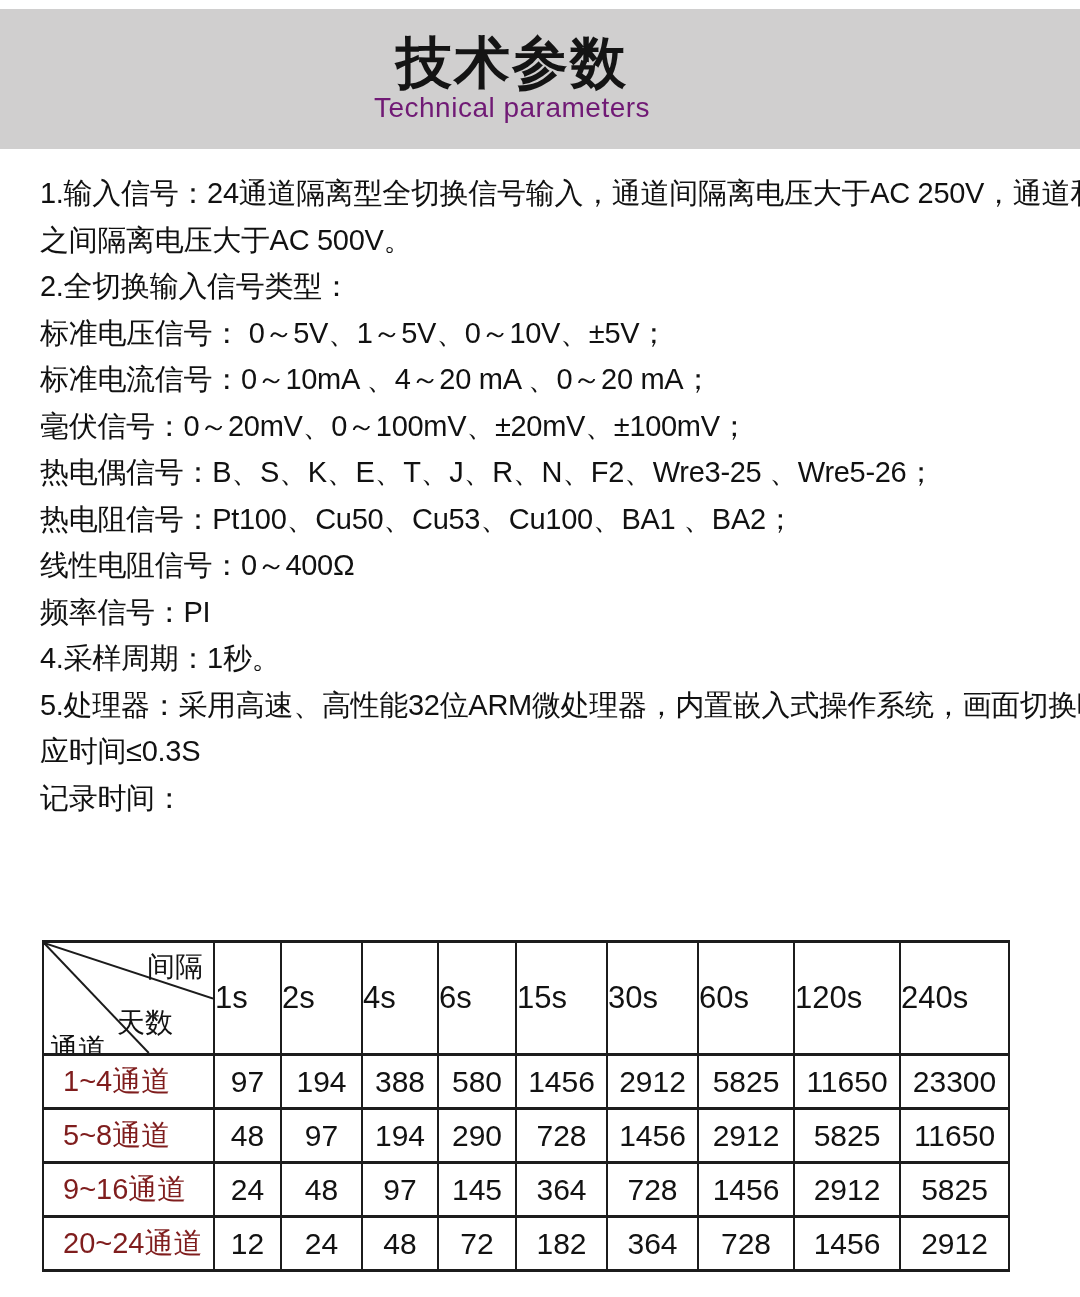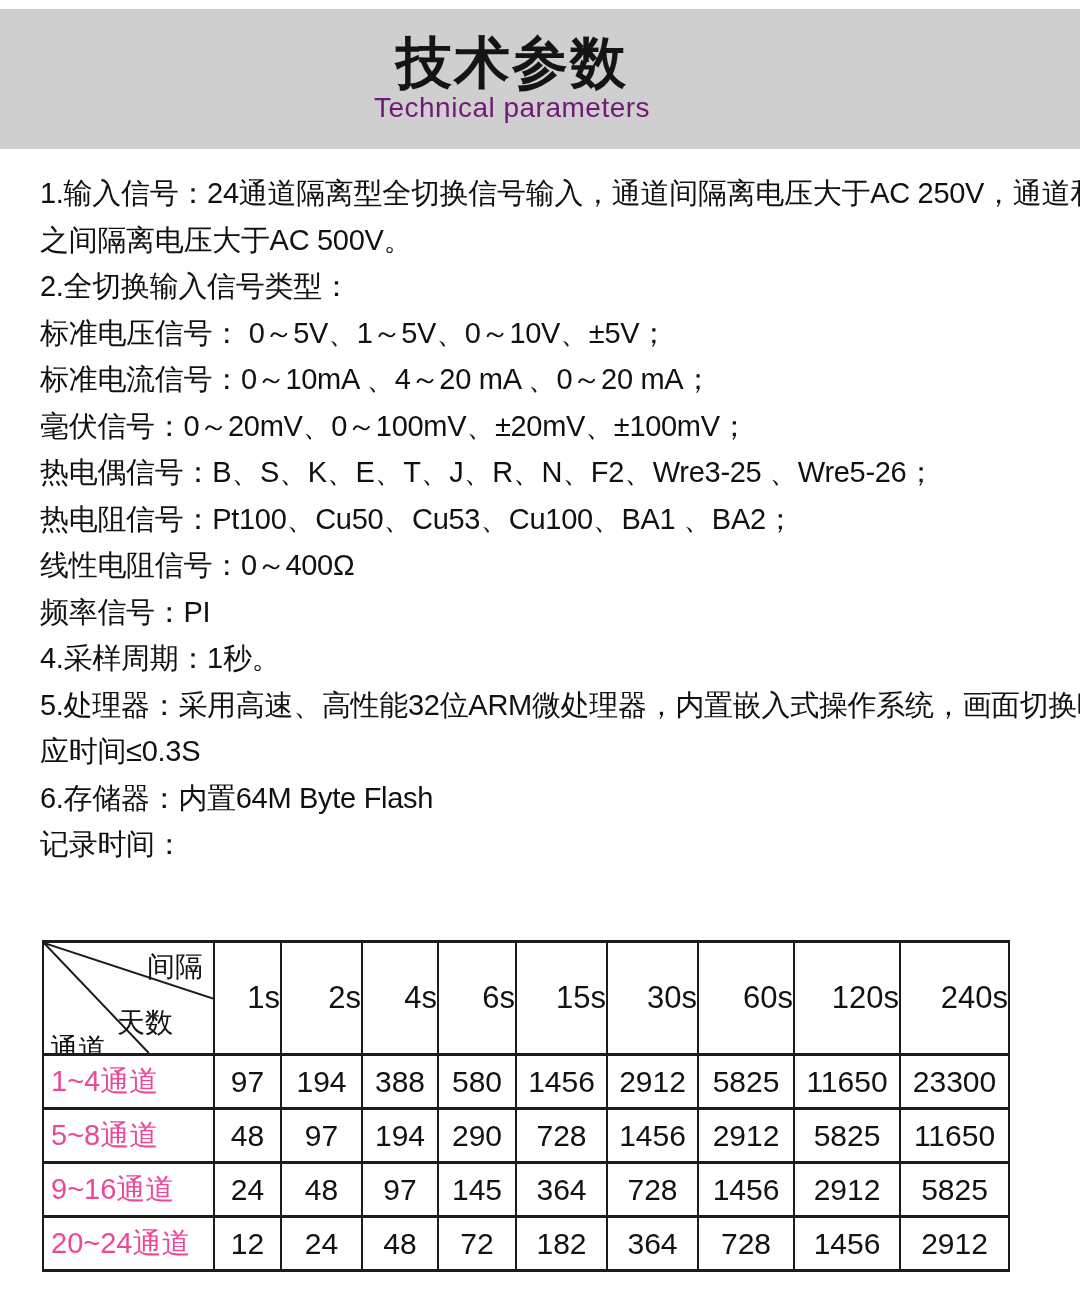--- a/index.html
+++ b/index.html
@@ -77,30 +77,30 @@
     border-top-width: 3px;
     border-bottom-width: 3px;
     font-weight: 400;
     padding: 0;
     overflow: hidden;
   }
   .record-table thead tr { height: 113px; padding-left: 8px; }
   .record-table tbody tr { height: 54px; }
   .record-table th.col-head {
     font-size: 31px;
-    text-align: right;
+    text-align: left;
     vertical-align: middle;
     color: #121212;
   }
   .record-table td.row-label {
     font-size: 29px;
     text-align: left;
-    padding-left: 7px;
+    padding-left: 19px;
     vertical-align: middle;
-    color: #ec4899;
+    color: #7f1d1d;
   }
   .record-table td.num-cell {
     font-size: 30px;
     text-align: center;
     vertical-align: middle;
     color: #121212;
   }
 
   
   th.corner {
@@ -141,21 +141,20 @@
     <div class="spec-line">标准电压信号： 0～5V、1～5V、0～10V、±5V；</div>
     <div class="spec-line">标准电流信号：0～10mA 、4～20 mA 、0～20 mA；</div>
     <div class="spec-line">毫伏信号：0～20mV、0～100mV、±20mV、±100mV；</div>
     <div class="spec-line">热电偶信号：B、S、K、E、T、J、R、N、F2、Wre3-25 、Wre5-26；</div>
     <div class="spec-line">热电阻信号：Pt100、Cu50、Cu53、Cu100、BA1 、BA2；</div>
     <div class="spec-line">线性电阻信号：0～400Ω</div>
     <div class="spec-line">频率信号：PI</div>
     <div class="spec-line">4.采样周期：1秒。</div>
     <div class="spec-line">5.处理器：采用高速、高性能32位ARM微处理器，内置嵌入式操作系统，画面切换响</div>
     <div class="spec-line">应时间≤0.3S</div>
-    <div class="spec-line">6.存储器：内置64M Byte Flash</div>
     <div class="spec-line">记录时间：</div>
   </section>
 
 <table class="record-table">
   <colgroup id="table-colgroup">
       <col style="width: 171px;">
       <col style="width: 67px;">
       <col style="width: 81px;">
       <col style="width: 76px;">
       <col style="width: 78px;">

